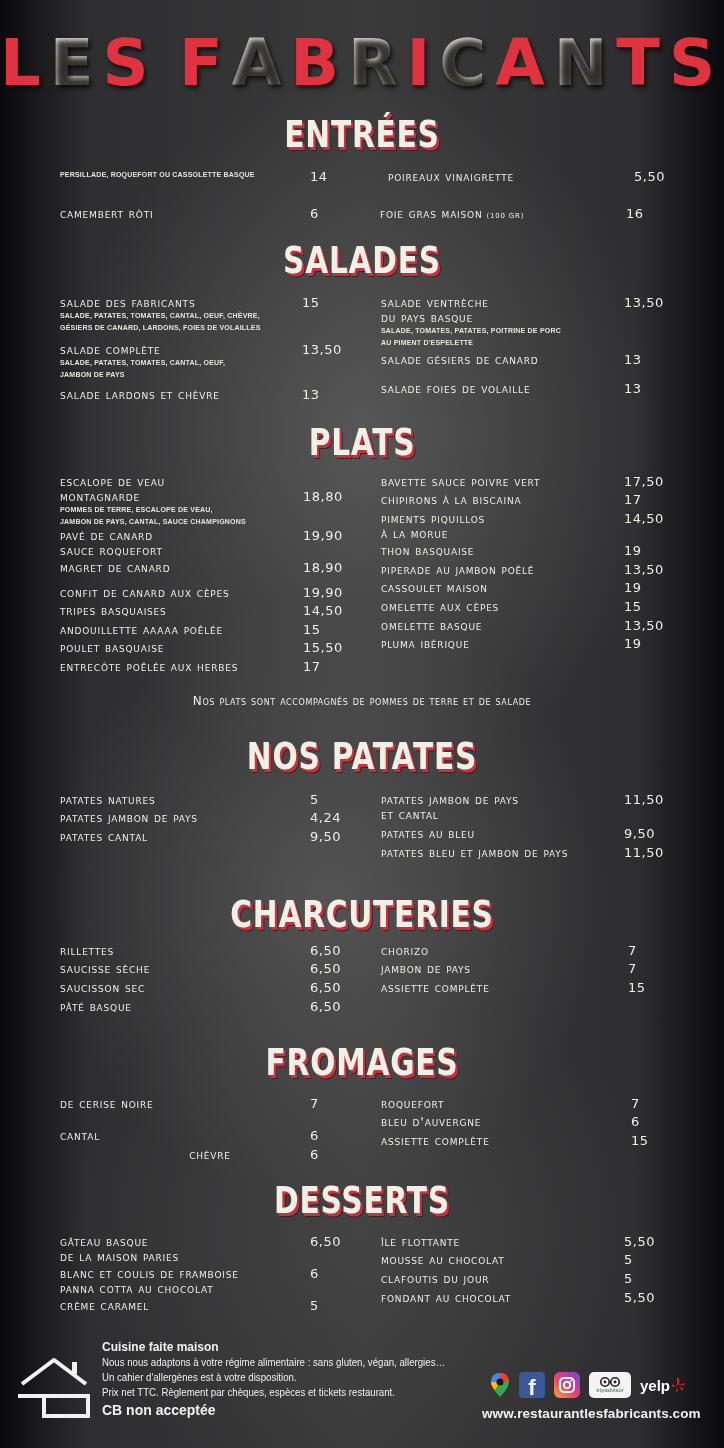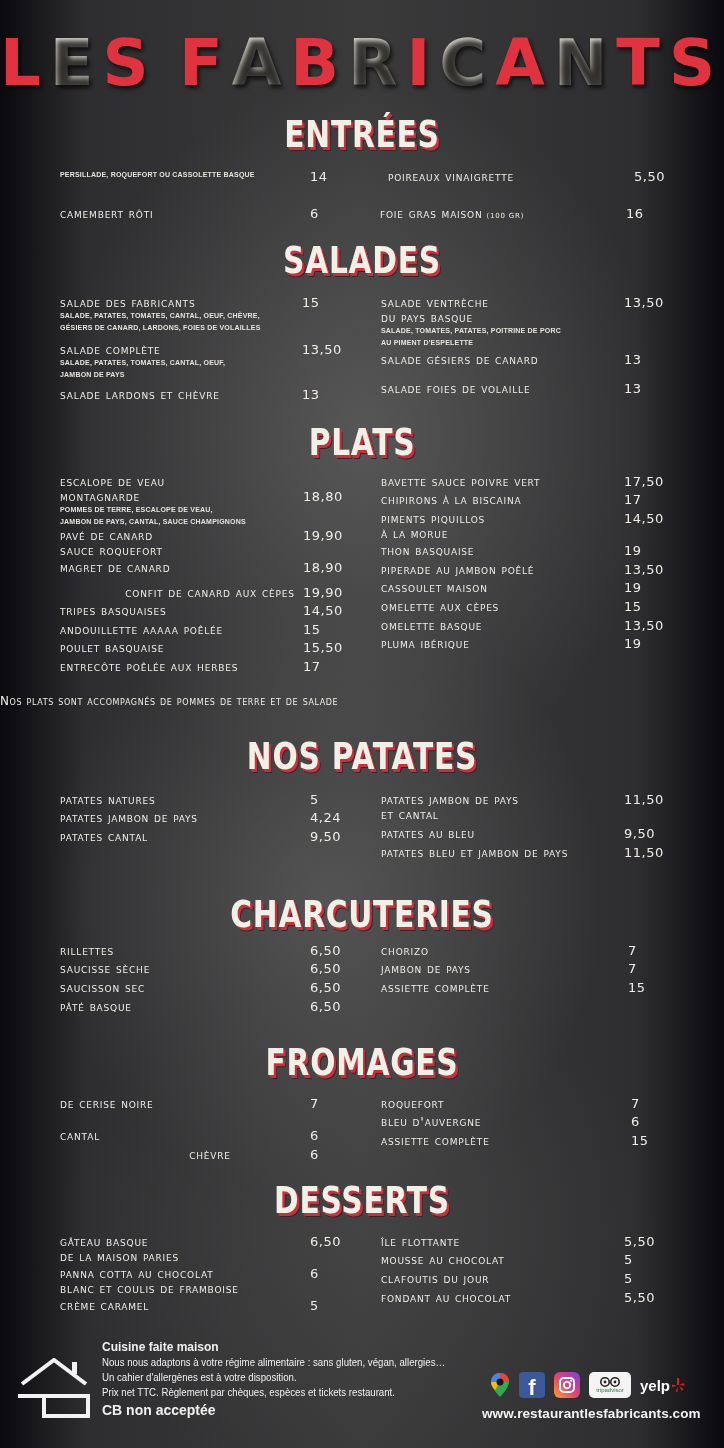--- a/index.html
+++ b/index.html
@@ -48,21 +48,21 @@
   .desc {
     font-family: "Liberation Sans", sans-serif; font-size: 7px; line-height: 12px;
     font-weight: bold; text-transform: uppercase; color: #e6e4dc; letter-spacing: 0.2px;
     white-space: nowrap;
   }
   .price {
     position: absolute; top: 0; font-family: "DejaVu Sans", sans-serif;
     font-size: 13px; line-height: 15px; letter-spacing: 0.5px; color: #efede6;
   }
   .note {
-    position: absolute; left: 0; width: 724px; top: 694px; 
+    position: absolute; left: 0; width: 724px; top: 694px; text-align: center;
     font-size: 12px; font-variant: small-caps; letter-spacing: 0.6px; color: #efede6;
   }
 
   
   .footer-logo { position: absolute; left: 16px; top: 1358px; width: 76px; height: 60px; }
   .footer-text { position: absolute; left: 102px; top: 1340px; font-family: "Liberation Sans", sans-serif; color: #f0f0f0; }
   .footer-text .fh { font-size: 12px; font-weight: bold; line-height: 15px; }
   .footer-text .fl { font-size: 10.5px; line-height: 15px; transform-origin: left; transform: scaleX(0.92); white-space: nowrap; }
   .footer-text .fb { font-size: 14px; font-weight: bold; line-height: 20px; }
   .socials { position: absolute; left: 490px; top: 1372px; display: flex; align-items: center; gap: 9px; }
@@ -165,21 +165,21 @@
         </div>
         <div class="item" style="top: 54px;">
           <div class="name"><span>Pavé de canard</span></div>
           <div class="name">sauce roquefort</div>
           <div class="price" style="left: 243px;">19,90</div>
         </div>
         <div class="item" style="top: 86px;">
           <div class="name"><span>Magret de canard</span></div>
           <div class="price" style="left: 243px;">18,90</div>
         </div>
-        <div class="item" style="top: 111px; text-align: center;">
+        <div class="item" style="top: 111px;">
           <div class="name"><span>Confit de canard aux cèpes</span></div>
           <div class="price" style="left: 243px;">19,90</div>
         </div>
         <div class="item" style="top: 129px;">
           <div class="name"><span>Tripes basquaises</span></div>
           <div class="price" style="left: 243px;">14,50</div>
         </div>
         <div class="item" style="top: 148px;">
           <div class="name"><span>Andouillette AAAAA poêlée</span></div>
           <div class="price" style="left: 243px;">15</div>
@@ -321,22 +321,22 @@
           <div class="price" style="left: 250px;">15</div>
         </div>
       </div>
       <div class="col" style="left: 60px; top: 1234px; width: 300px;">
         <div class="item" style="top: 0px;">
           <div class="name"><span>Gâteau basque</span></div>
           <div class="name">de la maison Paries</div>
           <div class="price" style="left: 250px;">6,50</div>
         </div>
         <div class="item" style="top: 32px;">
+          <div class="name">blanc et coulis de framboise</div>
           <div class="name"><span>panna cotta au chocolat</span></div>
-          <div class="name">blanc et coulis de framboise</div>
           <div class="price" style="left: 250px;">6</div>
         </div>
         <div class="item" style="top: 64px;">
           <div class="name"><span>Crème caramel</span></div>
           <div class="price" style="left: 250px;">5</div>
         </div>
       </div>
       <div class="col" style="left: 381px; top: 1234px; width: 300px;">
         <div class="item" style="top: 0px;">
           <div class="name"><span>Île flottante</span></div>

